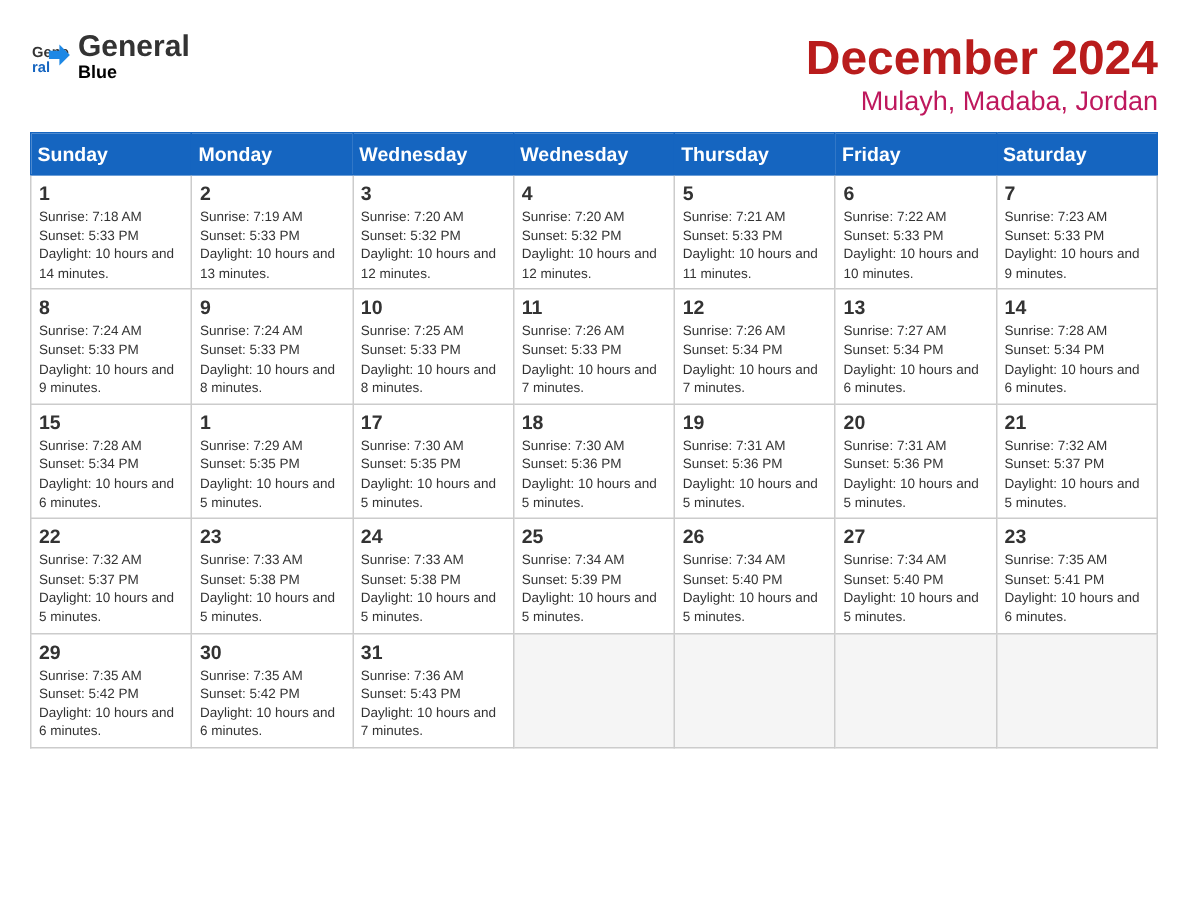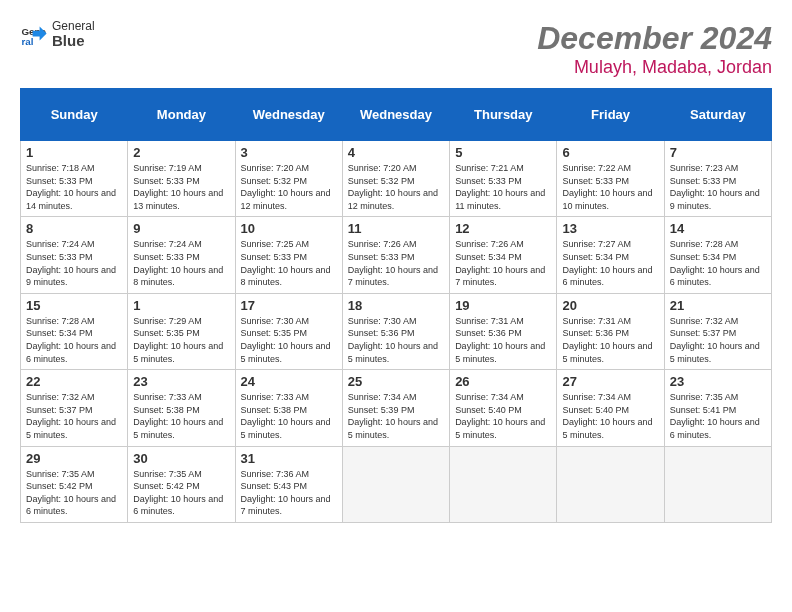--- a/index.html
+++ b/index.html
@@ -24,39 +24,38 @@
     .logo-icon {
       width: 28px;
       height: 28px;
     }
     .title-area {
       text-align: right;
     }
     .cal-title {
       font-size: 32px;
       font-weight: bold;
-      color: #737373;
-      font-style: italic;
+      color: #b91c1c;
     }
     .cal-subtitle {
       font-size: 18px;
       color: #be185d;
     }
     table {
       width: 100%;
       border-collapse: collapse;
       table-layout: fixed;
     }
     th {
       background-color: #1565c0;
       color: #fff;
       font-size: 13px;
       font-weight: bold;
-      padding: 18px 4px;
-      text-align: center;
+      padding: 6px 4px;
+      text-align: left;
       border: 1px solid #1565c0;
     }
     td {
       vertical-align: top;
       border: 1px solid #ccc;
       padding: 4px 5px;
       font-size: 9.5px;
       color: #333;
       background: #fff;
       min-height: 70px;
@@ -80,22 +79,22 @@
 <body>
 
 <div class="header-area">
   <div class="logo">
     <svg class="logo-icon" viewBox="0 0 40 40">
       <text x="2" y="20" font-size="14" font-weight="bold" fill="#333">Gene</text>
       <text x="2" y="34" font-size="14" font-weight="bold" fill="#1565c0">ral</text>
       <polygon points="28,8 38,18 28,28 28,22 18,22 18,14 28,14" fill="#1e88e5"></polygon>
     </svg>
     <div>
-      <div style="font-size:12px;font-weight:normal;color:#333;line-height:1.1;">General</div>
-      <div style="font-size:15px;font-weight:bold;color:#404040;line-height:1.1;">Blue</div>
+      <div style="font-size:20px;font-weight:bold;color:#333;line-height:1.1;">General</div>
+      <div style="font-size:12px;font-weight:bold;color:#000000;line-height:1.1;">Blue</div>
     </div>
   </div>
   <div class="title-area">
     <div class="cal-title">December 2024</div>
     <div class="cal-subtitle">Mulayh, Madaba, Jordan</div>
   </div>
 </div>
 
 <table>
   <thead>

